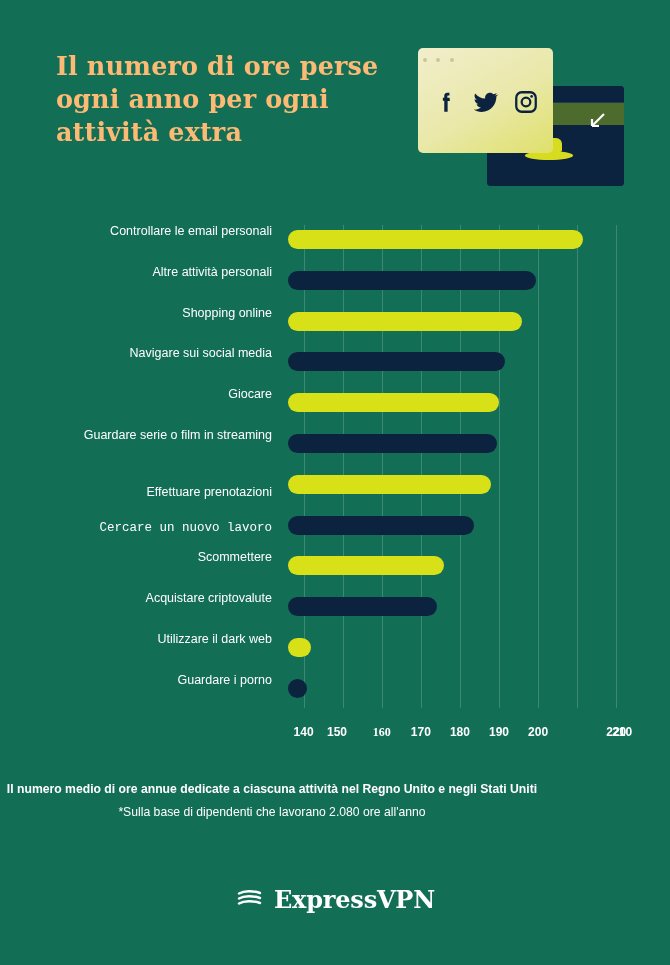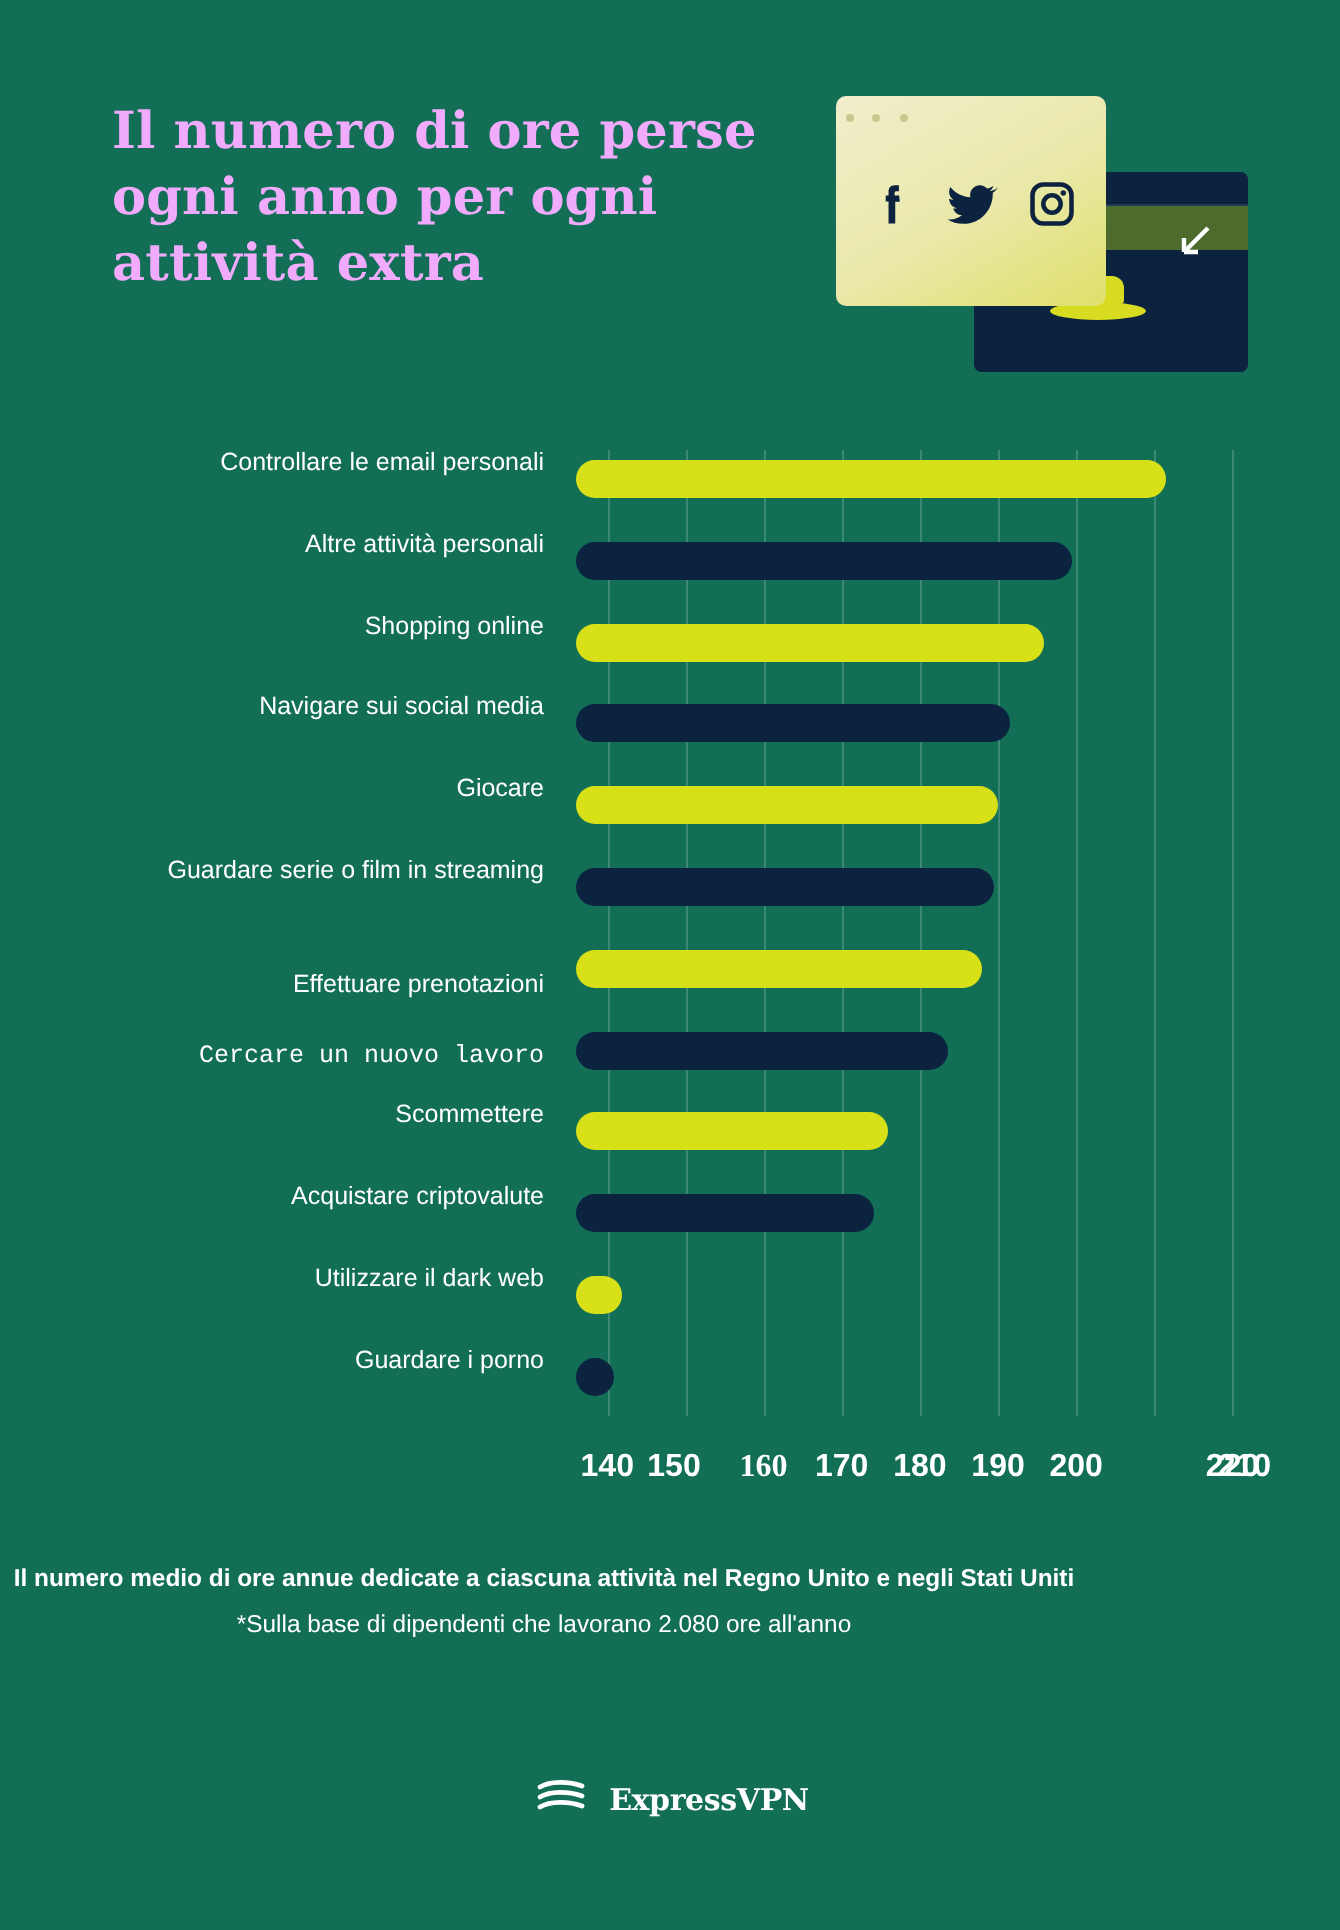--- a/index.html
+++ b/index.html
@@ -18,21 +18,21 @@
     position: absolute;
     top: 0; left: 0;
     width: 670px;
     height: 205px;
   }
   .title {
     position: absolute;
     left: 56px;
     top: 50px;
     width: 330px;
-    color: #f0abfc;
+    color: #fdba74;
     font-family: "DejaVu Serif", "Liberation Serif", serif;
     font-weight: bold;
     font-size: 25.5px;
     line-height: 33px;
     letter-spacing: 0.1px;
   }
 
   
   .illus { position: absolute; left: 410px; top: 40px; width: 230px; height: 160px; }
 
@@ -153,21 +153,21 @@
   .xaxis {
     position: absolute;
     left: 288px;
     top: 520px;
     width: 340px;
     height: 24px;
   }
   .tick {
     position: absolute;
     color: #ffffff;
-    font-size: 16px;
+    font-size: 12px;
     font-weight: bold;
     transform: translateX(-50%);
     white-space: nowrap;
   }
 
   
   .footer {
     position: absolute;
     left: 0; top: 782px;
     width: 544px;
@@ -189,21 +189,21 @@
     width: 670px;
     display: flex;
     align-items: center;
     justify-content: center;
     gap: 9px;
   }
   .brand-text {
     color: #ffffff;
     font-family: "DejaVu Serif", "Liberation Serif", serif;
     font-weight: bold;
-    font-size: 15px;
+    font-size: 24px;
     letter-spacing: -0.2px;
   }
 </style>
 </head>
 <body>
 
 <div class="header">
   <div class="title">Il numero di ore perse ogni anno per ogni attività extra</div>
 
   <div class="illus">

